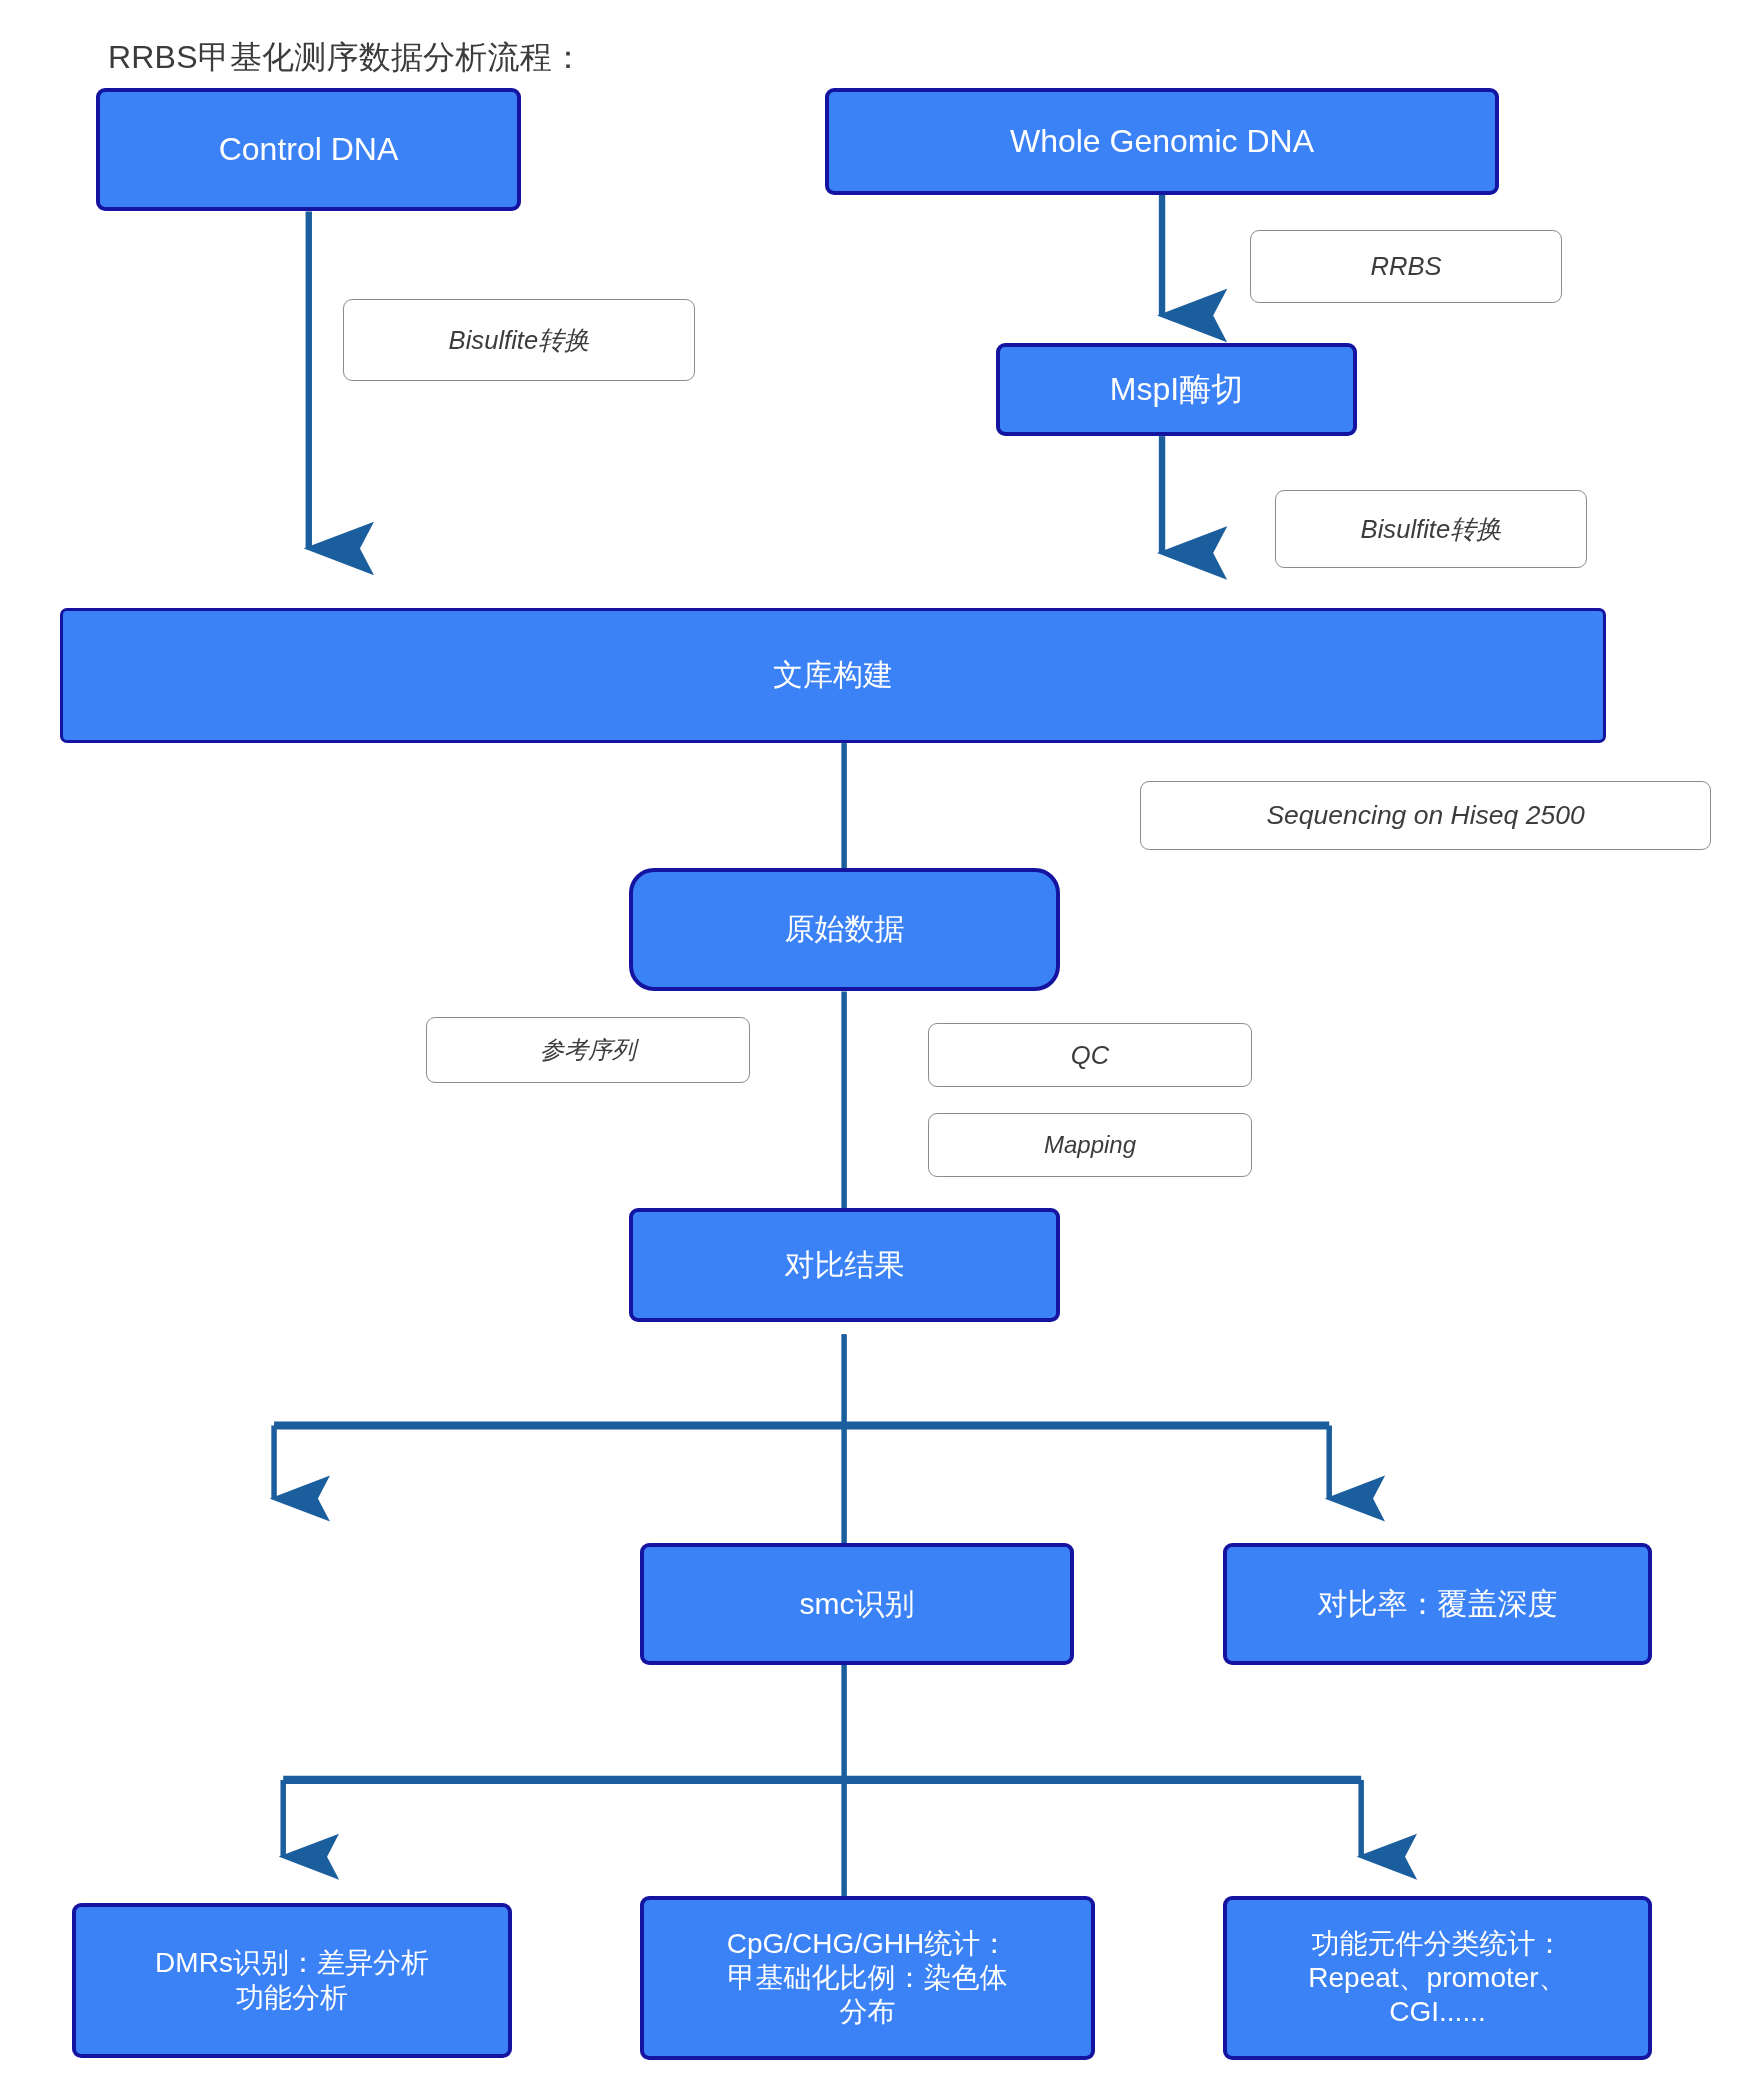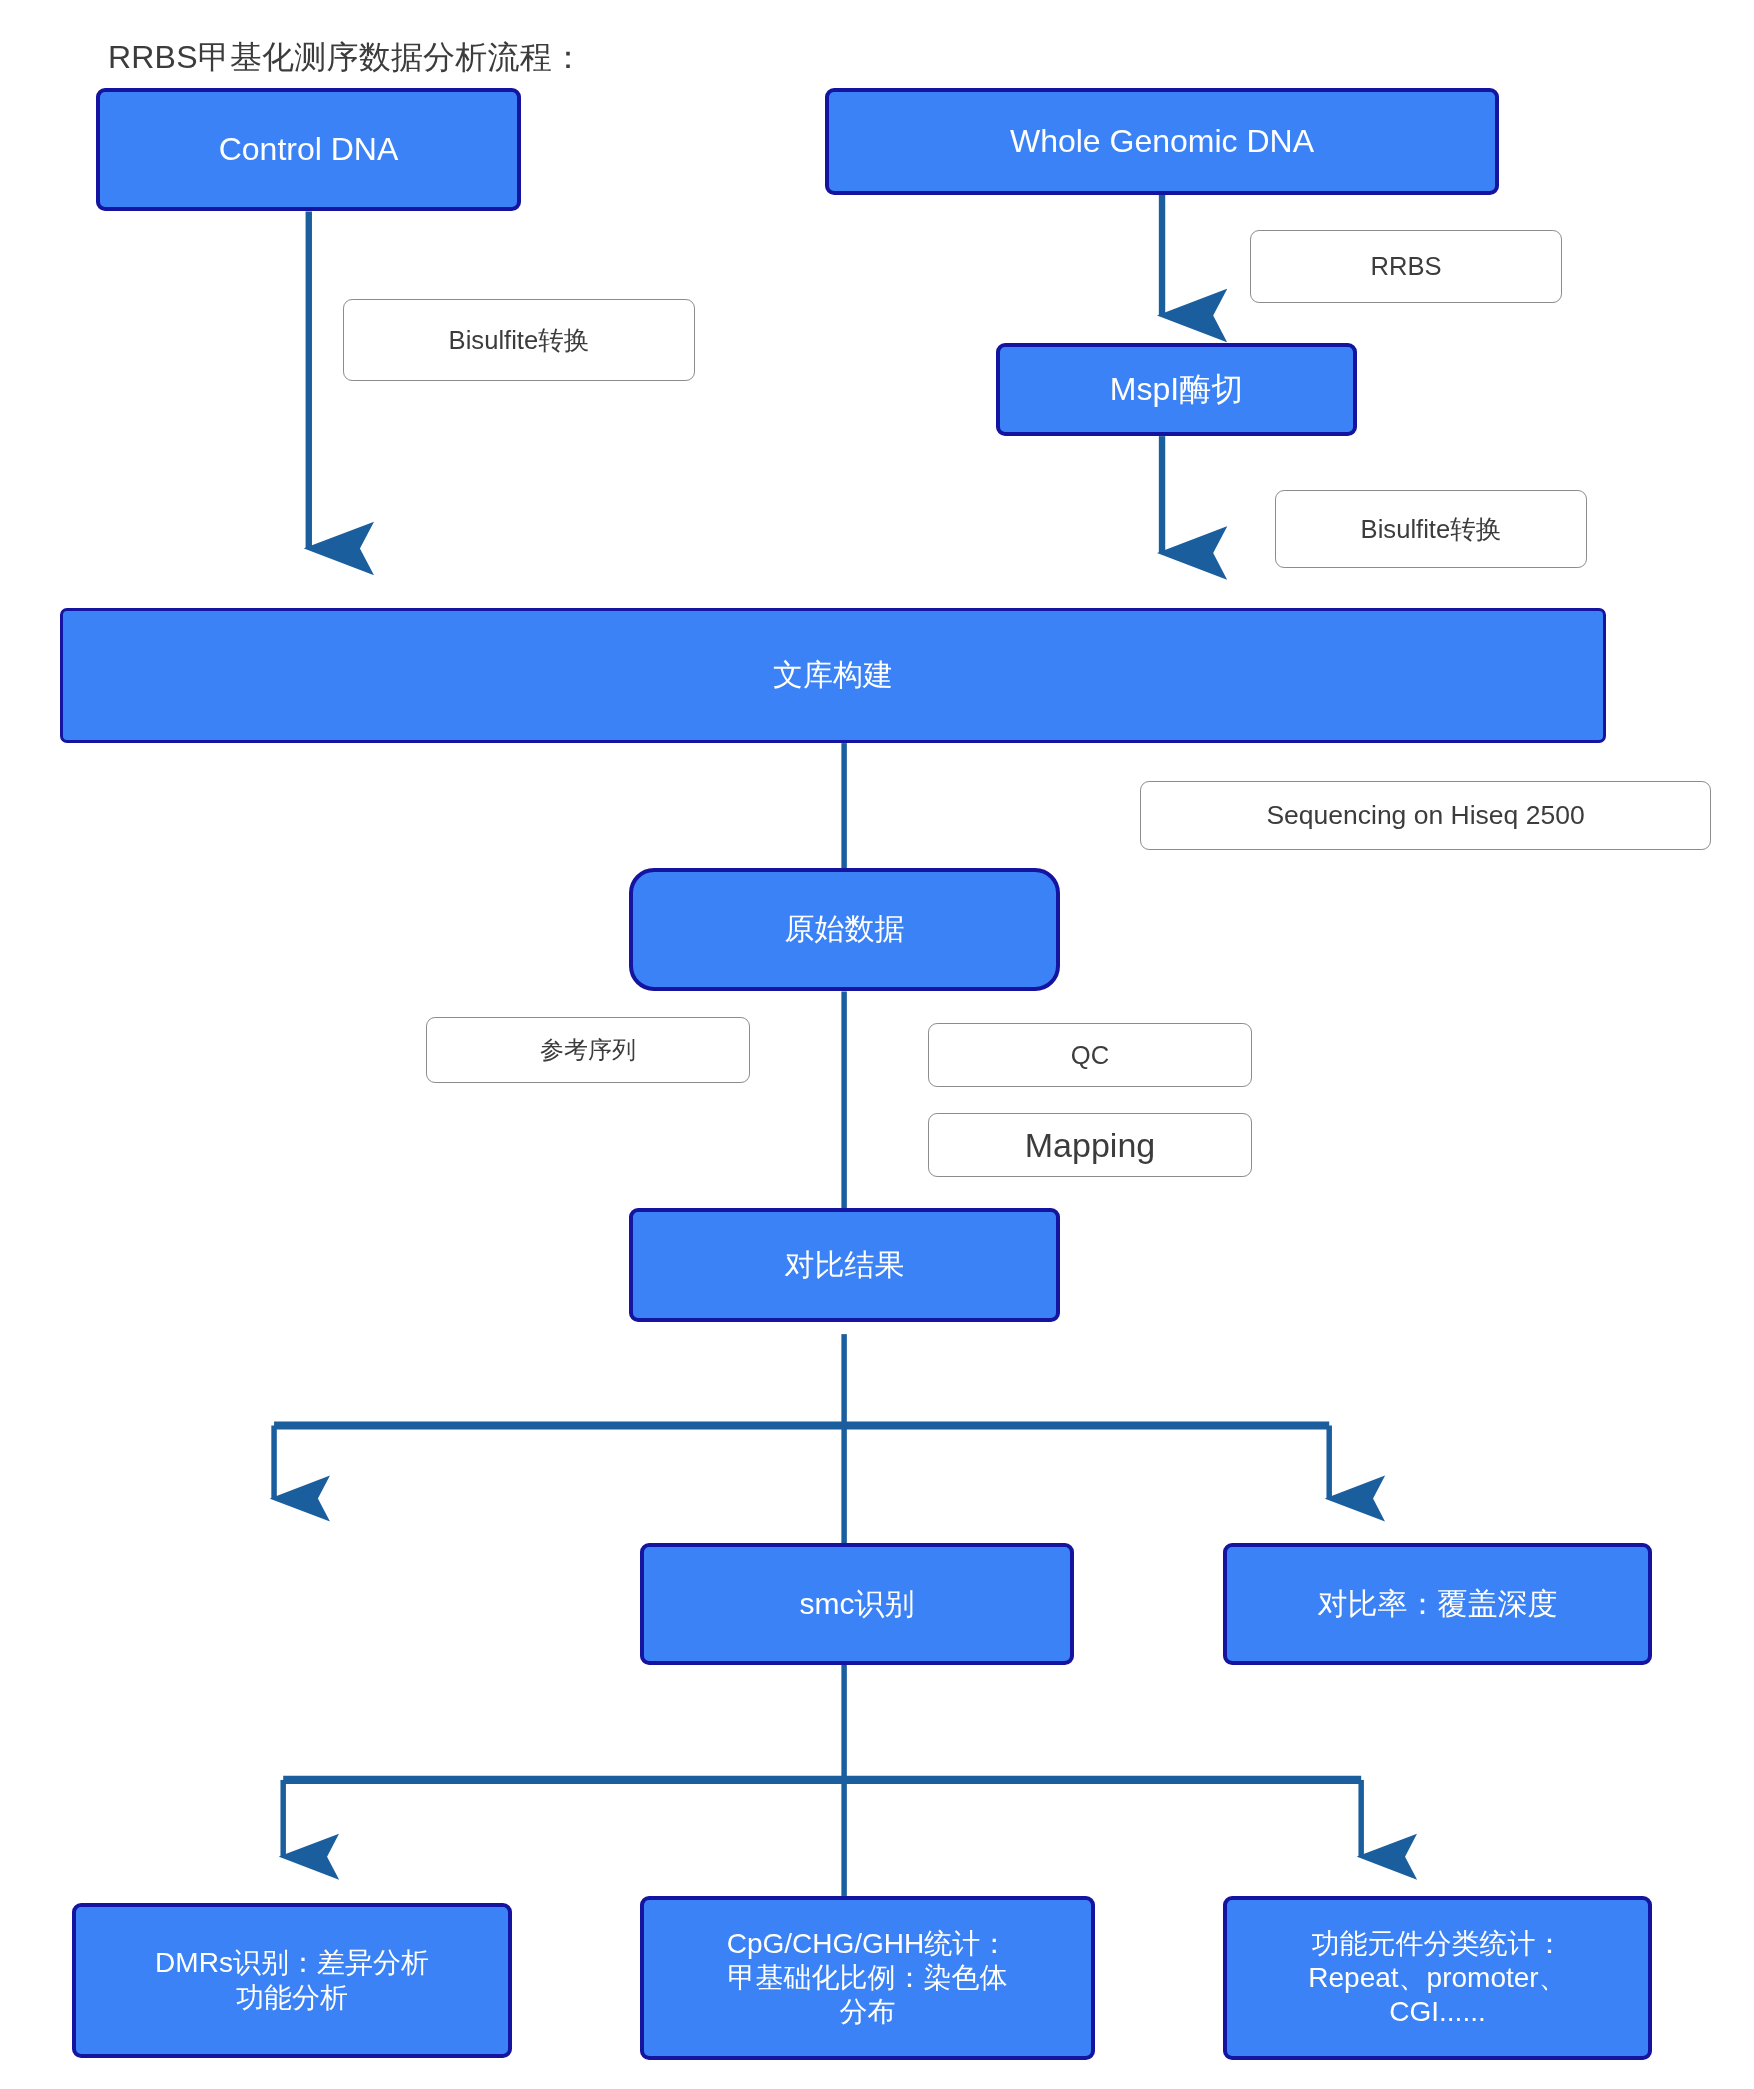--- a/index.html
+++ b/index.html
@@ -59,20 +59,21 @@
     box-sizing: border-box;
     background: #ffffff;
     border: 1.8px solid #8c8c8c;
     border-radius: 9.1px;
     color: #3c3c3c;
     display: flex;
     align-items: center;
     justify-content: center;
     text-align: center;
     white-space: nowrap;
+    font-style: italic;
   }
 </style>
 </head>
 <body>
 
 <div id="canvas">
 
   <div class="page-title">RRBS甲基化测序数据分析流程：</div>
 
   <svg id="wires" viewBox="0 0 1920 2287" xmlns="http://www.w3.org/2000/svg">
@@ -141,16 +142,16 @@
   <div class="label" style="left:1250px;top:230px;width:312px;height:73px;font-size:25.6px;">RRBS</div>
 
   <div class="label" style="left:1275px;top:490px;width:312px;height:78px;font-size:25.6px;">Bisulfite转换</div>
 
   <div class="label" style="left:1140px;top:781px;width:571px;height:69px;font-size:26.5px;">Sequencing on Hiseq 2500</div>
 
   <div class="label" style="left:426px;top:1017px;width:324px;height:66px;font-size:24px;">参考序列</div>
 
   <div class="label" style="left:928px;top:1023px;width:324px;height:64px;font-size:25.6px;">QC</div>
 
-  <div class="label" style="left:928px;top:1113px;width:324px;height:64px;font-size:34px;">Mapping</div>
+  <div class="label" style="left:928px;top:1113px;width:324px;height:64px;font-size:24px;">Mapping</div>
 
 </div>
 
 
 </body></html>

